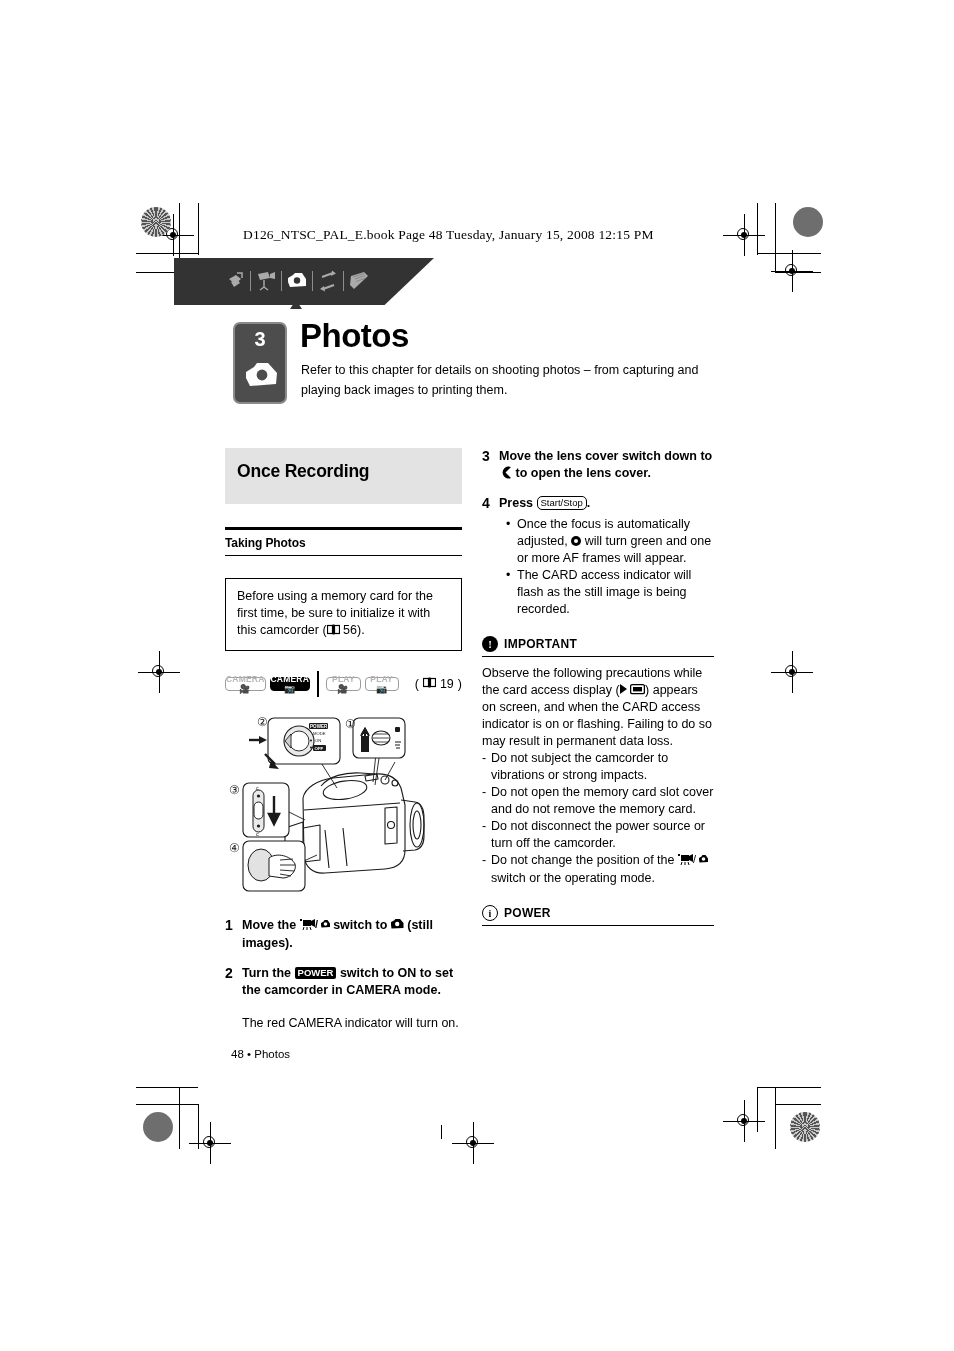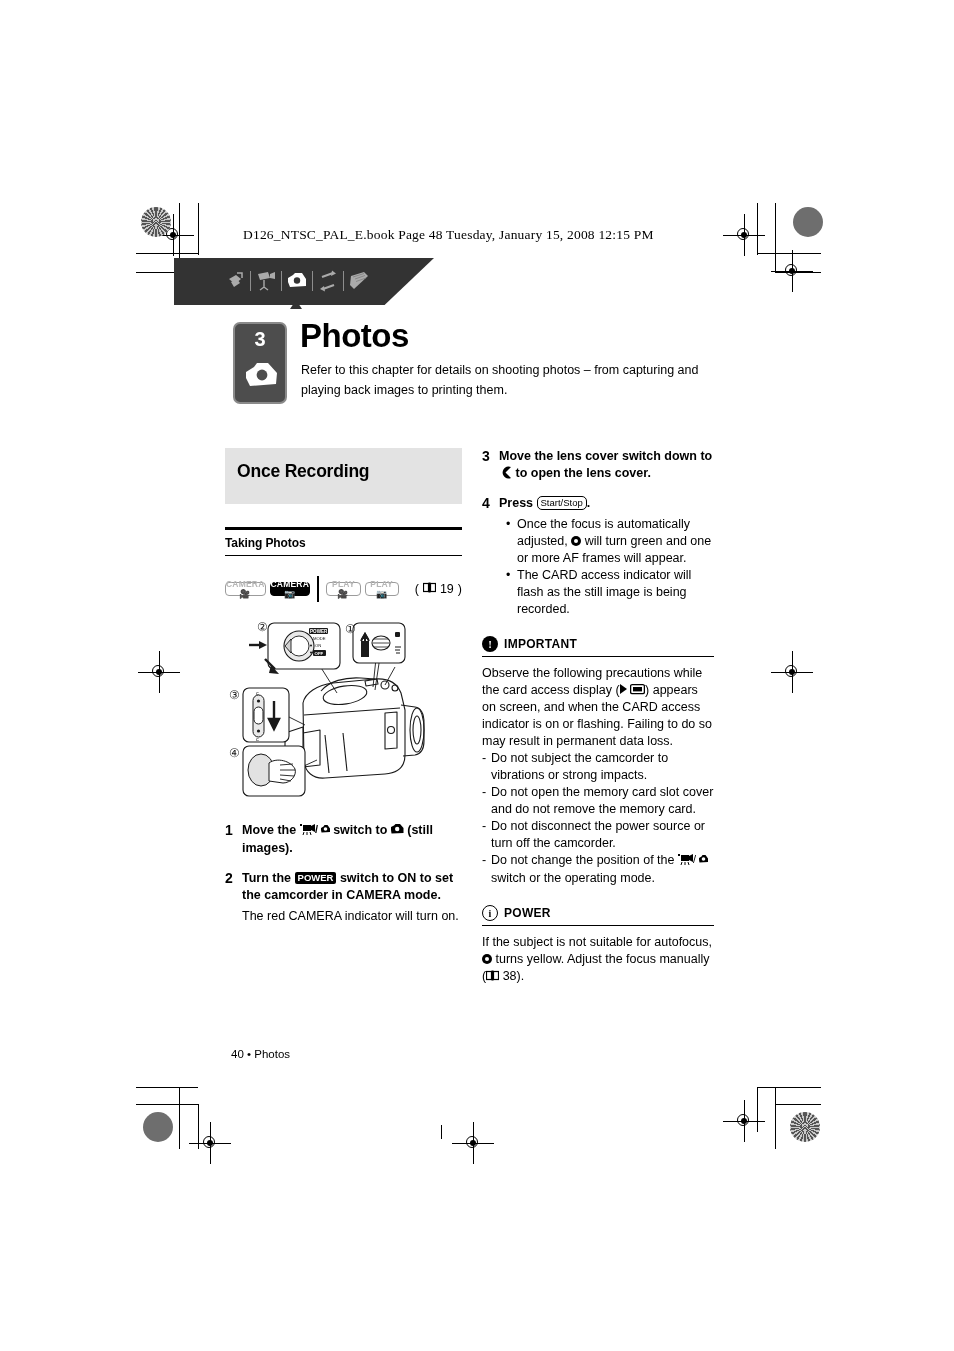--- a/index.html
+++ b/index.html
@@ -217,21 +217,21 @@
     font-weight: bold;
     font-size: 14px;
     width: 17px;
     flex: none;
   }
   .step .body { font-weight: bold; }
   .sub-para {
     margin-left: 17px;
     font-size: 12.5px;
     line-height: 17px;
-    margin-top: 4px;
+    margin-top: 16px;
   }
 
   
   .callout-head {
     display: flex; align-items: center;
     gap: 6px;
     margin-top: 18px;
   }
   .callout-head .ctext {
     font-size: 12px; font-weight: bold; letter-spacing: .3px;
@@ -477,20 +477,27 @@
 
 <div class="col-left">
 
   <div class="sec-head">
     <span>Once Recording</span>
   </div>
   <div class="rule-thick"></div>
   <div class="sub-head">Taking Photos</div>
   <div class="rule-thin"></div>
 
+  <div class="note-box">
+    <span>Before using a memory card for the first time, be sure to initialize it with this camcorder (</span><span class="ibook"><svg width="13" height="11" viewBox="0 0 13 11">
+          <rect x="0.5" y="1.5" width="5" height="8" fill="none" stroke="#000" stroke-width="1.2"></rect>
+          <rect x="7.5" y="1.5" width="5" height="8" fill="none" stroke="#000" stroke-width="1.2"></rect>
+          <rect x="5.5" y="0.5" width="2" height="10" fill="#000"></rect>
+        </svg></span>&nbsp;<span>56</span><span>).</span>
+  </div>
 
   <div class="mode-row">
     <div class="mode-badge">
       <span>CAMERA</span>
       <span class="glyph">🎥</span>
     </div>
     <div class="mode-badge on">
       <span>CAMERA</span>
       <span class="glyph">📷</span>
     </div>
@@ -694,26 +701,19 @@
               <circle cx="25.5" cy="6" r="1.8" fill="#fff"></circle>
             </svg></span><span> switch or the operating mode.</span></div>
       </div>
   </div>
 
   <div class="callout-head">
     <div class="ic-info">i</div>
     <div class="ctext">POWER</div>
   </div>
   <div class="callout-rule"></div>
-  <div class="callout-body">
-    <span>If the subject is not suitable for autofocus, </span><span class="iaf"></span><span> turns yellow. Adjust the focus manually (</span><span class="ibook"><svg width="13" height="11" viewBox="0 0 13 11">
-          <rect x="0.5" y="1.5" width="5" height="8" fill="none" stroke="#000" stroke-width="1.2"></rect>
-          <rect x="7.5" y="1.5" width="5" height="8" fill="none" stroke="#000" stroke-width="1.2"></rect>
-          <rect x="5.5" y="0.5" width="2" height="10" fill="#000"></rect>
-        </svg></span>&nbsp;<span>38</span><span>).</span>
-  </div>
 </div>
 
 <div class="footer">
-  <span>40</span>
+  <span>48</span>
   <span>•</span>
   <span>Photos</span>
 </div>
 
 </body></html>

